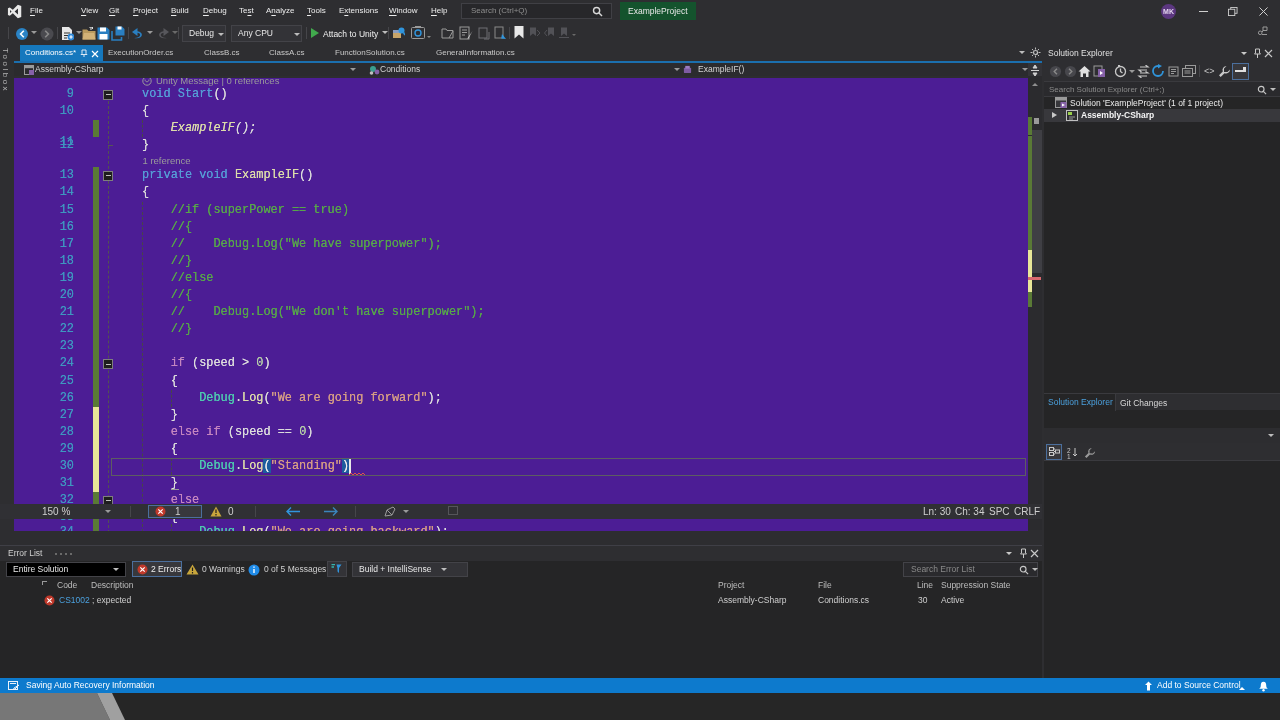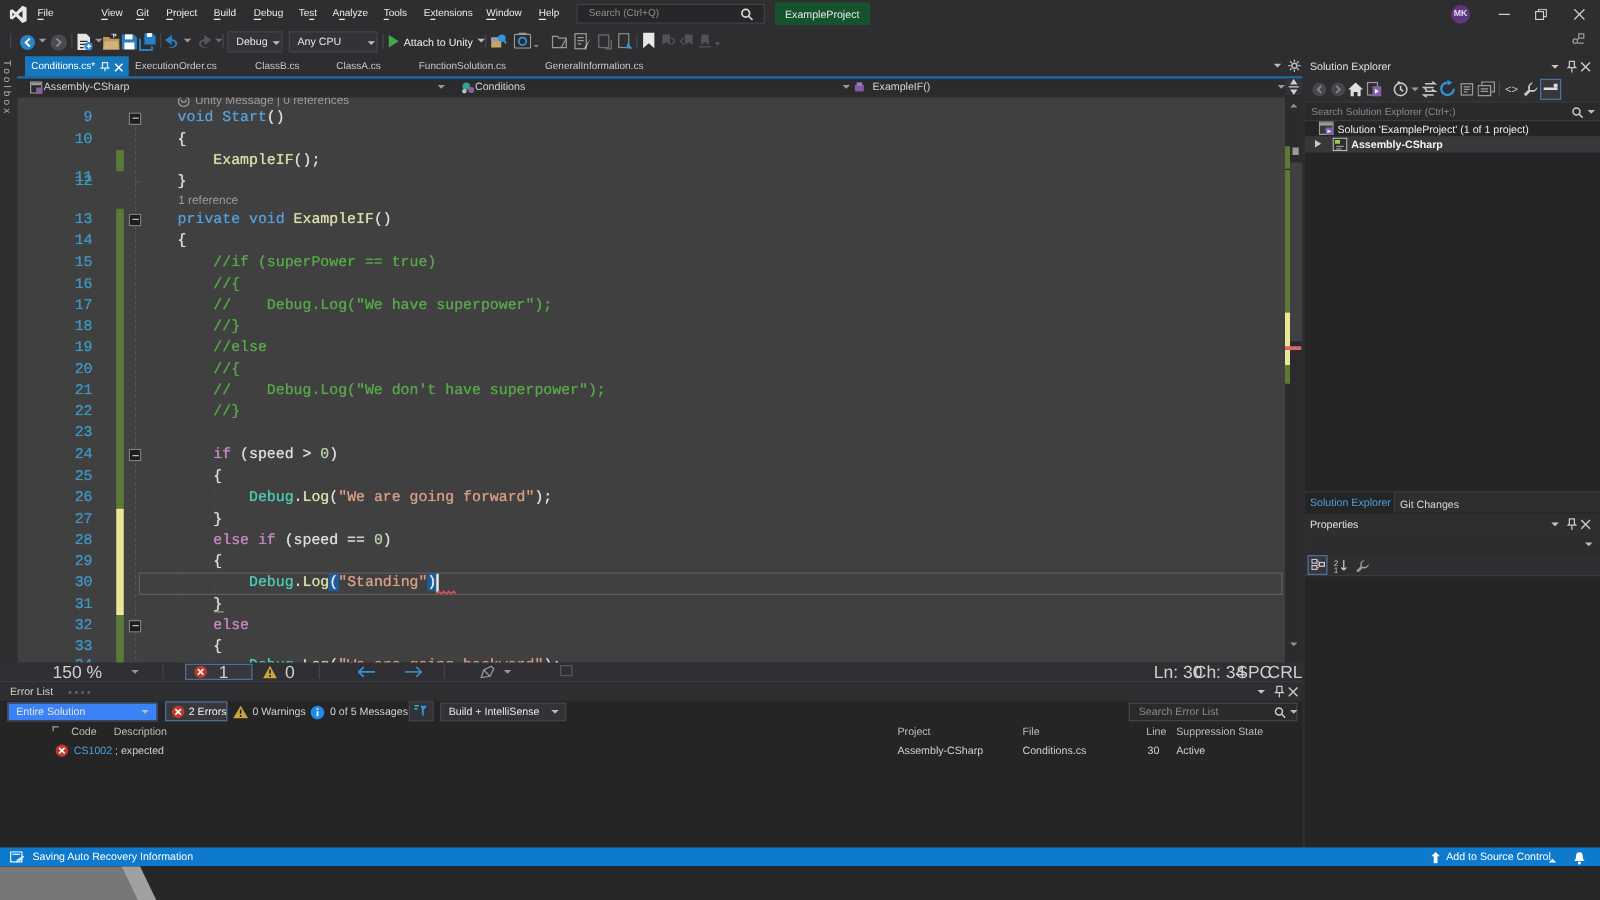--- a/index.html
+++ b/index.html
@@ -204,21 +204,21 @@
   <div class="abs" style="left:366px;top:0;line-height:13px;">Conditions</div>
   <div class="abs" style="left:660px;top:5px;width:0;height:0;border:3px solid transparent;border-top-color:#9a9a9a;"></div>
   <svg class="abs" style="left:669px;top:2px;" width="9" height="9" viewBox="0 0 10 10">
         <rect x="1" y="3" width="8" height="6" rx="1" fill="#7e5ba3"></rect>
         <rect x="2.5" y="1" width="5" height="3" fill="#9c7cc0"></rect>
       </svg>
   <div class="abs" style="left:684px;top:0;line-height:13px;">ExampleIF()</div>
   <div class="abs" style="left:1008px;top:5px;width:0;height:0;border:3px solid transparent;border-top-color:#9a9a9a;"></div>
 </div>
 
-<div class="abs" id="codearea" style="left:14px;top:77.5px;width:1014px;height:453px;background:#404040;overflow:hidden;font-family:'Liberation Mono',monospace;font-size:11.9px;line-height:17.1px;">
+<div class="abs" id="codearea" style="left:14px;top:77.5px;width:1014px;height:453px;background:#4c1d95;overflow:hidden;font-family:'Liberation Mono',monospace;font-size:11.9px;line-height:17.1px;">
 
   <div class="gbar g" style="top:42.65px;height:17.1px;"></div>
   <div class="gbar g" style="top:89.85px;height:239.4px;"></div>
   <div class="gbar y" style="top:329.25px;height:85.5px;"></div>
   <div class="gbar g" style="top:414.75px;height:40.25px;"></div>
 
   <div class="abs" style="left:94px;top:23px;width:0;height:432px;border-left:1px dashed #525252;"></div>
   <div class="abs" style="left:94px;top:67.8px;width:5px;height:1px;background:#555;"></div>
   <div class="fold" style="top:12px;"></div>
   <div class="fold" style="top:93.4px;"></div>
@@ -266,21 +266,21 @@
   <div class="ln" style="top:346.35px;">28</div>
   <div class="ln" style="top:363.45px;">29</div>
   <div class="ln" style="top:380.55px;">30</div>
   <div class="ln" style="top:397.65px;">31</div>
   <div class="ln" style="top:414.75px;">32</div>
   <div class="ln" style="top:431.85px;">33</div>
   <div class="ln" style="top:446.5px;">34</div>
 
   <div class="cline" style="top:8.45px;"><span class="k">void</span> <span class="k">Start</span><span class="p">()</span></div>
   <div class="cline" style="top:25.55px;"><span class="p">{</span></div>
-  <div class="cline" style="top:42.65px;">    <span class="m">ExampleIF</span><span class="p">();</span></div>
+  <div class="cline" style="top:42.65px;font-style:italic;">    <span class="m">ExampleIF</span><span class="p">();</span></div>
   <div class="cline" style="top:59.75px;"><span class="p">}</span></div>
   <div class="cline" style="top:89.85px;"><span class="k">private</span> <span class="k">void</span> <span class="m">ExampleIF</span><span class="p">()</span></div>
   <div class="cline" style="top:106.95px;"><span class="p">{</span></div>
   <div class="cline" style="top:124.05px;">    <span class="c">//if (superPower == true)</span></div>
   <div class="cline" style="top:141.15px;">    <span class="c">//{</span></div>
   <div class="cline" style="top:158.25px;">    <span class="c">//    Debug.Log("We have superpower");</span></div>
   <div class="cline" style="top:175.35px;">    <span class="c">//}</span></div>
   <div class="cline" style="top:192.45px;">    <span class="c">//else</span></div>
   <div class="cline" style="top:209.55px;">    <span class="c">//{</span></div>
   <div class="cline" style="top:226.65px;">    <span class="c">//    Debug.Log("We don't have superpower");</span></div>
@@ -315,21 +315,21 @@
   <div class="abs" style="left:3.5px;top:67px;width:10px;height:143px;background:#3f3f44;"></div>
   <div class="abs" style="left:0;top:54px;width:3.5px;height:18px;background:#5a7a36;"></div>
   <div class="abs" style="left:0;top:73px;width:3.5px;height:114px;background:#5a7a36;"></div>
   <div class="abs" style="left:0;top:187px;width:3.5px;height:42px;background:#e9e798;"></div>
   <div class="abs" style="left:0;top:229px;width:3.5px;height:15px;background:#5a7a36;"></div>
   <div class="abs" style="left:6px;top:55px;width:5px;height:6px;background:#9a9a9a;"></div>
   <div class="abs" style="left:0;top:214px;width:13px;height:3px;background:#d9686e;"></div>
   <div class="abs" style="left:3.5px;top:451px;width:0;height:0;border:3.5px solid transparent;border-top-color:#8f8f8f;"></div>
 </div>
 
-<div class="abs" id="hbar" style="left:0;top:530px;width:1042px;height:14.5px;background:#303034;color:#cfcfcf;font-size:14px;">
+<div class="abs" id="hbar" style="left:0;top:504px;width:1042px;height:14.5px;background:#303034;color:#cfcfcf;font-size:10px;">
   <div class="abs" style="left:42px;top:1px;line-height:13px;">150 %</div>
   <div class="abs" style="left:105px;top:5.5px;width:0;height:0;border:3px solid transparent;border-top-color:#9a9a9a;"></div>
   <div class="abs" style="left:130px;top:2px;width:1px;height:11px;background:#46464a;"></div>
   <div class="abs" style="left:148px;top:0.5px;width:54px;height:13px;background:#38383c;border:1px solid #4b6f9d;"></div>
   <svg class="abs" style="left:155px;top:2px;" width="11" height="11" viewBox="0 0 11 11">
         <circle cx="5.5" cy="5.5" r="5" fill="#c0392b"></circle>
         <path d="M3.3 3.3 L7.7 7.7 M7.7 3.3 L3.3 7.7" stroke="#fff" stroke-width="1.2"></path>
       </svg>
   <div class="abs" style="left:175px;top:1px;line-height:13px;">1</div>
   <svg class="abs" style="left:210px;top:2px;" width="12" height="11" viewBox="0 0 12 11">
@@ -362,21 +362,21 @@
     <div class="abs" style="left:8px;top:1px;line-height:13px;">Error List</div>
     <div class="abs" style="left:55px;top:7px;width:2px;height:2px;background:#6a6a6a;box-shadow:5px 0 #6a6a6a,10px 0 #6a6a6a,15px 0 #6a6a6a;"></div>
     <div class="abs" style="left:1006px;top:6px;width:0;height:0;border:3.5px solid transparent;border-top-color:#c8c8c8;"></div>
     <svg class="abs" style="left:1019px;top:2px;" width="9" height="11" viewBox="0 0 9 11">
           <path d="M2.5 1 H6.5 V5 L7.5 6 H1.5 L2.5 5 Z M4.5 6 V10" stroke="#c8c8c8" fill="none"></path>
         </svg>
     <svg class="abs" style="left:1030px;top:3px;" width="9" height="9" viewBox="0 0 9 9">
           <path d="M1 1 L8 8 M8 1 L1 8" stroke="#c8c8c8" stroke-width="1.2"></path>
         </svg>
   </div>
-  <div class="abs" style="left:6px;top:15.5px;width:120px;height:15px;background:#3b82f6;border:1px solid #434348;line-height:13px;padding-left:6px;color:#e8e8e8;">Entire Solution<span class="abs" style="left:106px;top:5px;width:0;height:0;border:3px solid transparent;border-top-color:#bdbdbd;"></span></div>
+  <div class="abs" style="left:6px;top:15.5px;width:120px;height:15px;background:#000000;border:1px solid #434348;line-height:13px;padding-left:6px;color:#e8e8e8;">Entire Solution<span class="abs" style="left:106px;top:5px;width:0;height:0;border:3px solid transparent;border-top-color:#bdbdbd;"></span></div>
   <div class="abs" style="left:132px;top:15px;width:50px;height:16px;background:#38383c;border:1px solid #4b6f9d;"></div>
   <svg class="abs" style="left:137px;top:17.5px;" width="11" height="11" viewBox="0 0 11 11">
         <circle cx="5.5" cy="5.5" r="5" fill="#c0392b"></circle>
         <path d="M3.3 3.3 L7.7 7.7 M7.7 3.3 L3.3 7.7" stroke="#fff" stroke-width="1.2"></path>
       </svg>
   <div class="abs" style="left:151px;top:16.5px;line-height:13px;color:#f0f0f0;">2 Errors</div>
   <svg class="abs" style="left:186px;top:17.5px;" width="13" height="11" viewBox="0 0 13 11">
         <path d="M6.5 0.5 L12.5 10.5 H0.5 Z" fill="#c8a63c"></path>
         <path d="M6.5 3.5 V7 M6.5 8 V9.5" stroke="#1e1e1e" stroke-width="1.2"></path>
       </svg>
@@ -384,21 +384,21 @@
   <svg class="abs" style="left:248px;top:17.5px;" width="12" height="12" viewBox="0 0 12 12">
         <circle cx="6" cy="6" r="5.5" fill="#1f8be8"></circle>
         <path d="M6 5 V9 M6 2.6 V3.8" stroke="#fff" stroke-width="1.4"></path>
       </svg>
   <div class="abs" style="left:264px;top:16.5px;line-height:13px;">0 of 5 Messages</div>
   <div class="abs" style="left:327px;top:15px;width:20px;height:16px;background:#333337;border:1px solid #434348;"></div>
   <svg class="abs" style="left:331px;top:18px;" width="12" height="10" viewBox="0 0 12 10">
         <path d="M0.5 0.5 L4 0.5 M0.5 3 L3 3" stroke="#35b5ae" stroke-width="1.3"></path>
         <path d="M5.5 0.5 L10.5 0.5 L8 4 L8 9 L6.5 7.5 L6.5 4 Z" fill="#3095dd"></path>
       </svg>
-  <div class="abs" style="left:352px;top:15.5px;width:101px;height:15px;background:#333337;border:1px solid #434348;line-height:13px;padding-left:6px;color:#e8e8e8;">Build + IntelliSense<span class="abs" style="left:88px;top:5px;width:0;height:0;border:3px solid transparent;border-top-color:#bdbdbd;"></span></div>
+  <div class="abs" style="left:352px;top:15.5px;width:116px;height:15px;background:#333337;border:1px solid #434348;line-height:13px;padding-left:6px;color:#e8e8e8;">Build + IntelliSense<span class="abs" style="left:88px;top:5px;width:0;height:0;border:3px solid transparent;border-top-color:#bdbdbd;"></span></div>
   <div class="abs" style="left:903px;top:15.5px;width:135px;height:15px;background:#2a2a2d;border:1px solid #434348;line-height:13px;padding-left:7px;color:#8a8a8a;">Search Error List
     <svg class="abs" style="left:115px;top:2px;" width="10" height="10" viewBox="0 0 11 11">
           <circle cx="4.6" cy="4.6" r="3.1" fill="none" stroke="#c8c8c8" stroke-width="1.3"></circle>
           <line x1="7" y1="7" x2="10" y2="10" stroke="#c8c8c8" stroke-width="1.3"></line>
         </svg>
     <span class="abs" style="left:128px;top:5px;width:0;height:0;border:3px solid transparent;border-top-color:#bdbdbd;"></span>
   </div>
   <div class="abs" id="colhdr" style="left:0;top:33px;width:1042px;height:13.5px;color:#bdbdbd;">
     <div class="abs" style="left:42px;top:2px;width:5px;height:4px;border-left:1px solid #9a9a9a;border-top:1px solid #9a9a9a;"></div>
     <div class="abs" style="left:57px;top:0;line-height:13px;">Code</div>
@@ -509,30 +509,20 @@
           <path d="M3 7 H9 M3 9 H7" stroke="#9a9a9a"></path>
         </svg>
     <div class="abs" style="left:37px;top:0.5px;line-height:12px;color:#f5f5f5;font-weight:bold;">Assembly-CSharp</div>
   </div>
 
   <div class="abs" style="left:0;top:348px;width:236px;height:17px;background:#2e2e31;border-top:1px solid #3a3a3e;">
     <div class="abs" style="left:0;top:0;width:72px;height:17px;background:#252526;border-right:1px solid #3a3a3e;color:#4ba0dd;line-height:16px;padding-left:4px;">Solution Explorer</div>
     <div class="abs" style="left:76px;top:1px;line-height:16px;color:#d8d8d8;">Git Changes</div>
   </div>
 
-  <div class="abs" style="left:0;top:366px;width:236px;height:17px;background:#2e2e31;">
-    <div class="abs" style="left:4px;top:2px;line-height:13px;">Properties</div>
-    <div class="abs" style="left:197px;top:7px;width:0;height:0;border:3.5px solid transparent;border-top-color:#c8c8c8;"></div>
-    <svg class="abs" style="left:209px;top:3px;" width="9" height="11" viewBox="0 0 9 11">
-          <path d="M2.5 1 H6.5 V5 L7.5 6 H1.5 L2.5 5 Z M4.5 6 V10" stroke="#c8c8c8" fill="none"></path>
-        </svg>
-    <svg class="abs" style="left:220px;top:4px;" width="9" height="9" viewBox="0 0 9 9">
-          <path d="M1 1 L8 8 M8 1 L1 8" stroke="#c8c8c8" stroke-width="1.2"></path>
-        </svg>
-  </div>
   <div class="abs" style="left:0;top:383px;width:236px;height:15px;background:#2d2d30;">
     <div class="abs" style="left:224px;top:6px;width:0;height:0;border:3px solid transparent;border-top-color:#bdbdbd;"></div>
   </div>
   <div class="abs" style="left:0;top:398px;width:236px;height:18px;background:#2e2e31;border-bottom:1px solid #3a3a3e;">
     <div class="abs" style="left:2px;top:0.5px;width:16px;height:16px;border:1px solid #4b6f9d;background:#38383c;"></div>
     <svg class="abs" style="left:5px;top:3.5px;" width="11" height="11" viewBox="0 0 11 11">
           <rect x="0.5" y="0.5" width="4" height="3" fill="none" stroke="#c8c8c8"></rect>
           <rect x="0.5" y="5.5" width="4" height="3" fill="none" stroke="#c8c8c8"></rect>
           <rect x="6.5" y="3" width="4" height="3" fill="none" stroke="#c8c8c8"></rect>
           <path d="M5 2 H6 M5 7 H6 M6 4.5 H5" stroke="#c8c8c8"></path>

